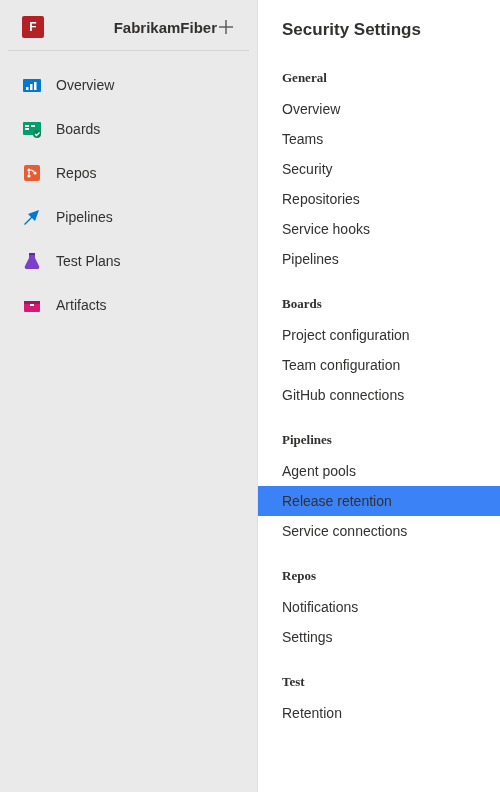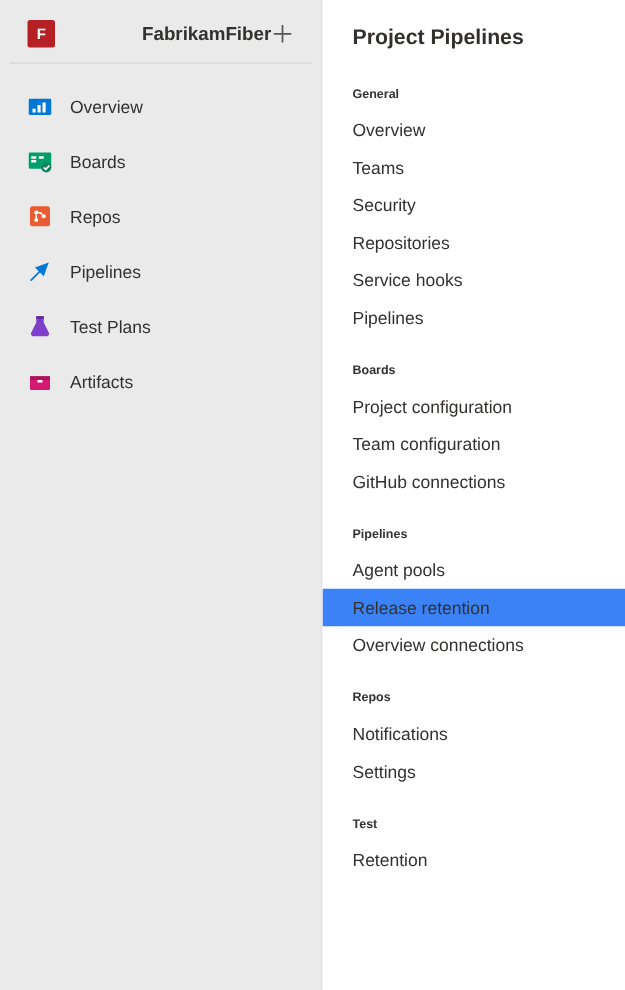--- a/index.html
+++ b/index.html
@@ -73,23 +73,24 @@
     padding: 20px 0 20px 0;
     background: #fff;
     overflow-y: auto;
   }
   .settings-title {
     font-size: 17px;
     font-weight: 700;
     padding: 0 24px 18px 24px;
   }
   .section-heading {
-    font-size: 10px;
+    font-size: 13px;
     font-weight: 700;
     padding: 12px 24px 8px 24px;
+    font-family: Liberation Serif, serif;
   }
   .settings-item {
     display: block;
     padding: 7px 24px;
     font-size: 14px;
     color: #323130;
     cursor: pointer;
   }
   .settings-item.selected { background: #3b82f6; }
   .section-gap { height: 10px; }
@@ -163,41 +164,41 @@
         <rect x="2" y="6" width="16" height="11" rx="1" fill="#d41a74"></rect>
         <rect x="2" y="6" width="16" height="3" fill="#a8135a"></rect>
         <rect x="8" y="9" width="4" height="2" fill="#fff"></rect>
       </svg>
       <span class="nav-label">Artifacts</span>
     </div>
   </div>
 </div>
 
 <div class="settings-panel">
-  <div class="settings-title">Project Pipelines</div>
+  <div class="settings-title">Security Settings</div>
 
   <div class="section-heading">General</div>
   <div class="settings-item">Overview</div>
   <div class="settings-item">Teams</div>
   <div class="settings-item">Security</div>
   <div class="settings-item">Repositories</div>
   <div class="settings-item">Service hooks</div>
   <div class="settings-item">Pipelines</div>
   <div class="section-gap"></div>
 
   <div class="section-heading">Boards</div>
   <div class="settings-item">Project configuration</div>
   <div class="settings-item">Team configuration</div>
   <div class="settings-item">GitHub connections</div>
   <div class="section-gap"></div>
 
   <div class="section-heading">Pipelines</div>
   <div class="settings-item">Agent pools</div>
   <div class="settings-item selected">Release retention</div>
-  <div class="settings-item">Overview connections</div>
+  <div class="settings-item">Service connections</div>
   <div class="section-gap"></div>
 
   <div class="section-heading">Repos</div>
   <div class="settings-item">Notifications</div>
   <div class="settings-item">Settings</div>
   <div class="section-gap"></div>
 
   <div class="section-heading">Test</div>
   <div class="settings-item">Retention</div>
 </div>

